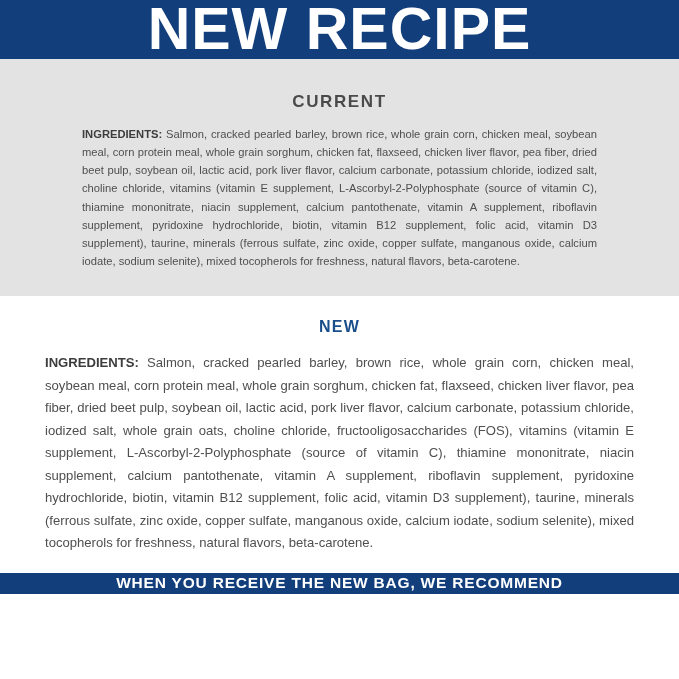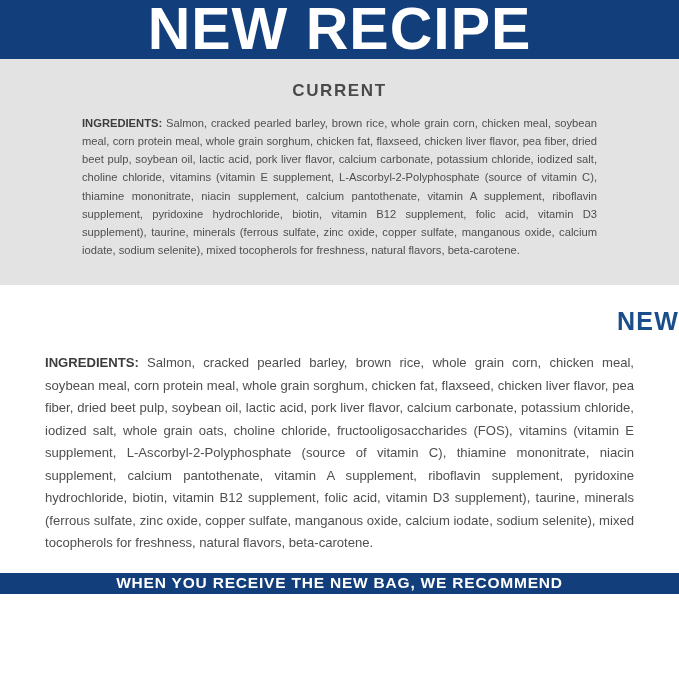--- a/index.html
+++ b/index.html
@@ -37,21 +37,21 @@
     font-weight: bold;
     letter-spacing: 1px;
     line-height: 1;
     text-align: center;
     font-family: "Liberation Sans", sans-serif;
   }
 
   
   .current-section {
     background: #e3e3e3;
-    padding: 22px 0 26px 0;
+    padding: 33px 0 26px 0;
     flex: 0 0 auto;
   }
   .current-heading {
     text-align: center;
     color: #4a4a4a;
     font-size: 17px;
     font-weight: bold;
     letter-spacing: 1.6px;
     margin-bottom: 13px;
   }
@@ -67,23 +67,23 @@
     color: #3c3c3c;
   }
 
   
   .new-section {
     background: #ffffff;
     padding: 22px 0 18px 0;
     flex: 1 1 auto;
   }
   .new-heading {
-    text-align: right;
+    text-align: center;
     color: #1a4e8a;
-    font-size: 25px;
+    font-size: 16px;
     font-weight: bold;
     letter-spacing: 1.2px;
     margin-bottom: 16px;
   }
   .new-body {
     margin: 0 45px;
     font-size: 13.1px;
     line-height: 1.72;
     color: #4f4f4f;
     text-align: justify;

